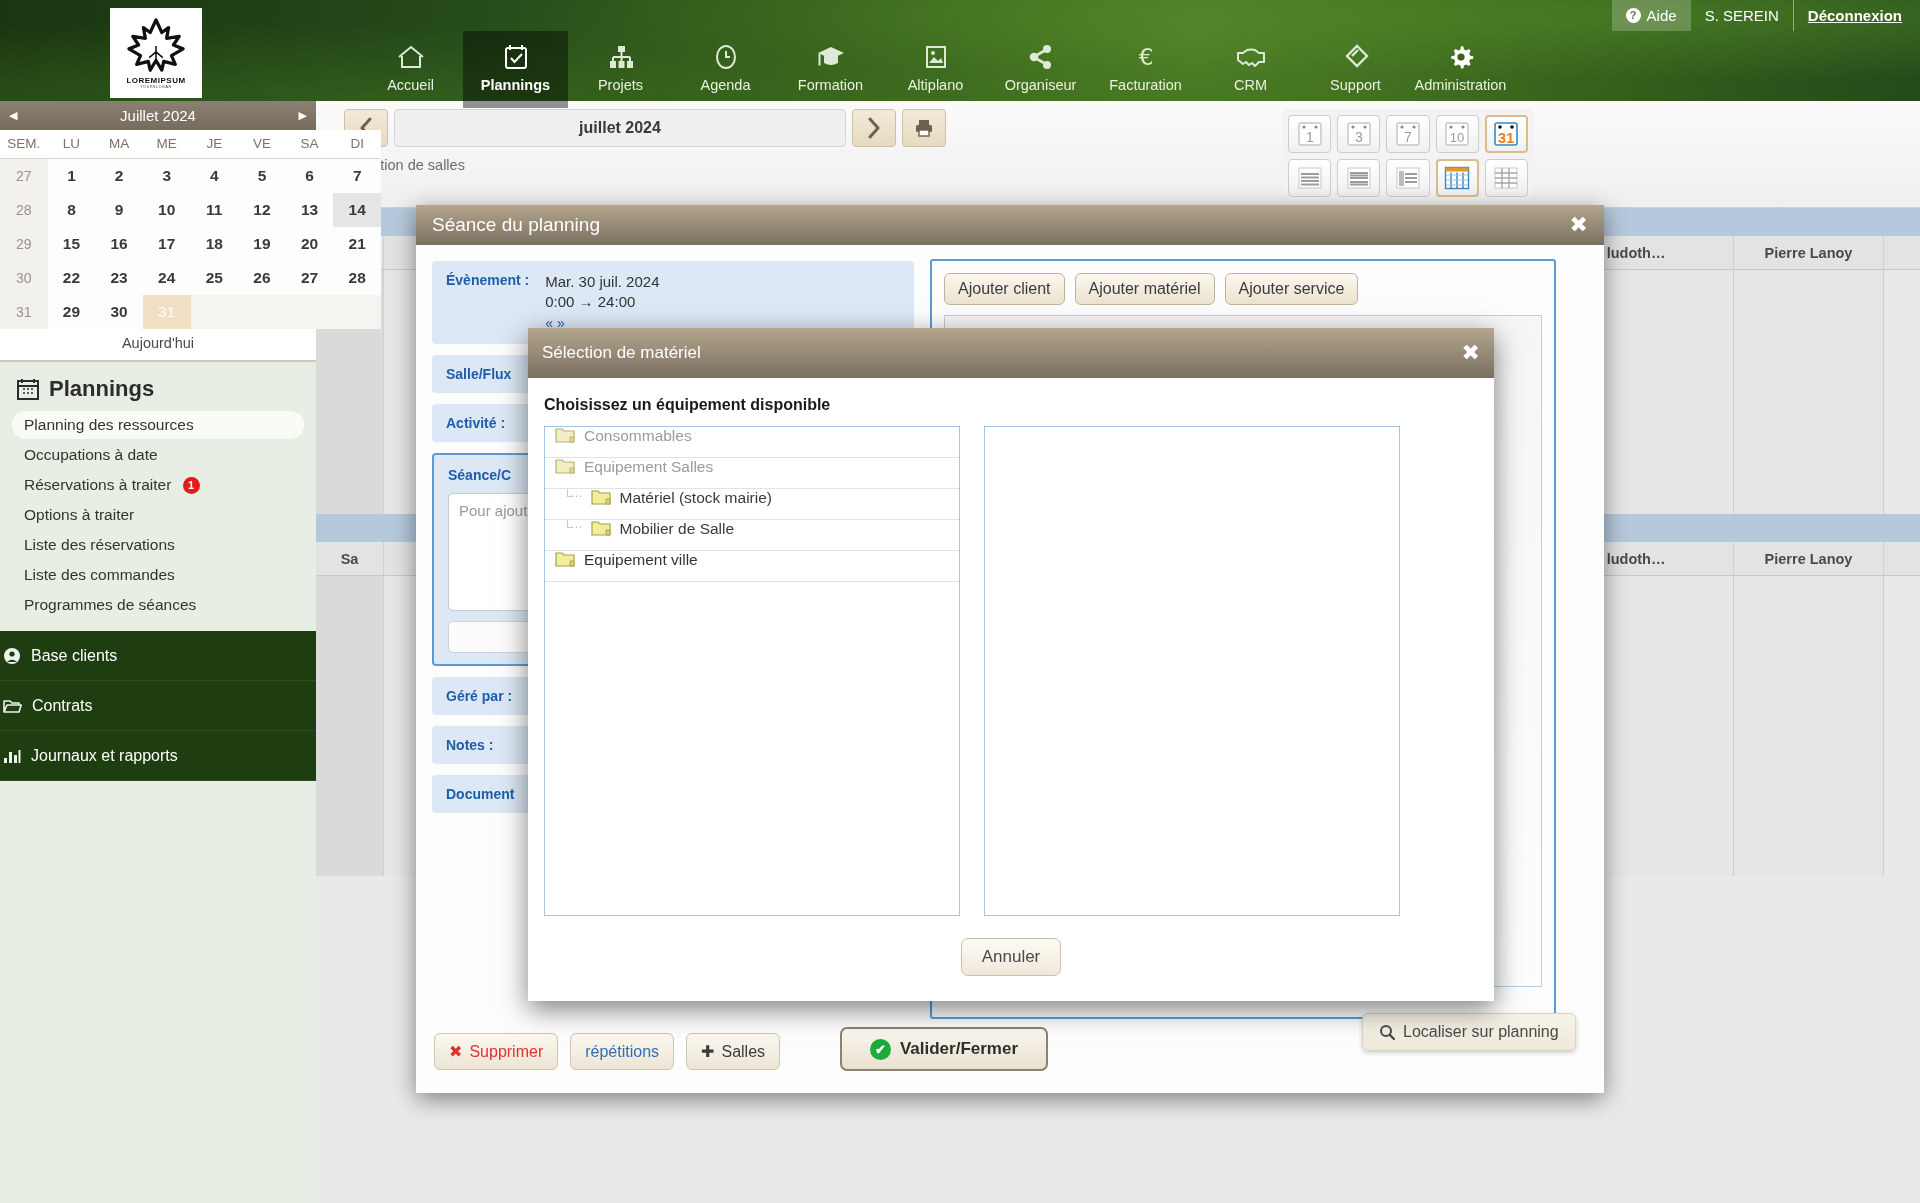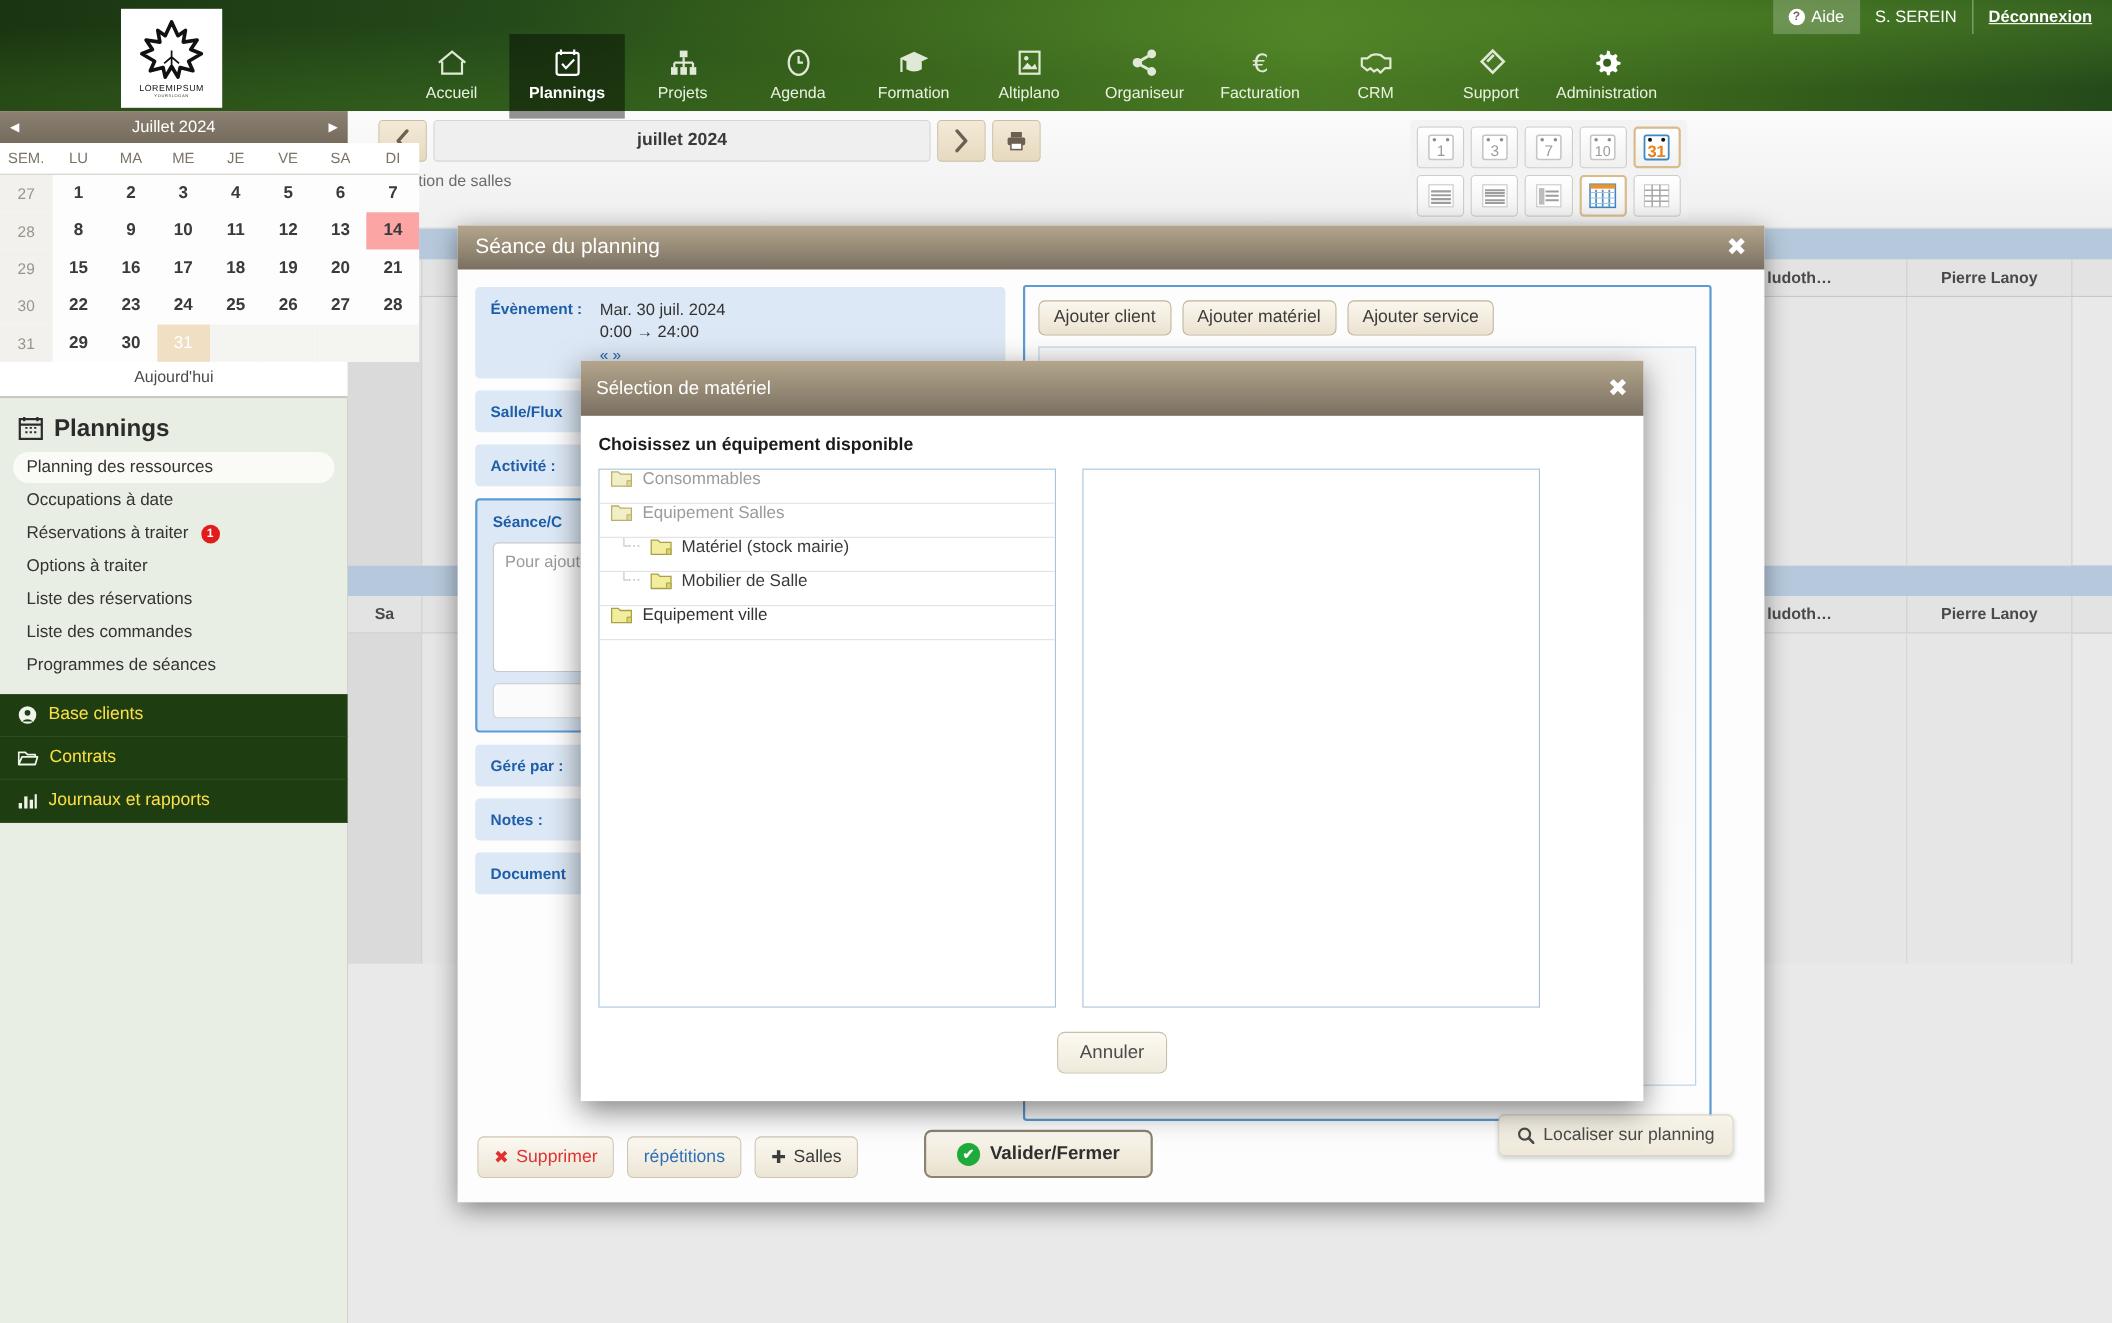--- a/index.html
+++ b/index.html
@@ -51,21 +51,21 @@
     background:#fff;color:#6f6a5e;font-size:11px;font-weight:bold;
     line-height:15px;text-align:center;margin-right:6px;
   }
 
   .logo-box {
     position: absolute; left: 110px; top: 8px; width: 92px; height: 90px;
     background: #fff; z-index: 5;
     display: flex; flex-direction: column; align-items: center; justify-content: center;
   }
   .logo-leaf { width: 62px; height: 58px; }
-  .logo-txt { font-size: 8px; font-weight: normal; letter-spacing: .5px; color: #111; margin-top:1px;}
+  .logo-txt { font-size: 8px; font-weight: bold; letter-spacing: .5px; color: #111; margin-top:1px;}
   .logo-sub { font-size: 3.6px; letter-spacing: .6px; color: #333; }
 
   .mainnav {
     position: absolute; left: 358px; top: 31px; height: 77px;
     display: flex; align-items: flex-start; z-index: 5;
   }
   .navitem {
     width: 105px; height: 77px;
     display: flex; flex-direction: column; align-items: center; justify-content: flex-start;
     padding-top: 9px;
@@ -92,21 +92,21 @@
   table.cal { width: 381px; border-collapse: collapse; background: #fff; }
   table.cal th {
     font-weight: normal; color: #7a7366; font-size: 13.5px;
     padding: 6px 0 7px; background: #fff; border-bottom: 1px solid #ddd8cf;
   }
   table.cal td {
     text-align: center; font-size: 15.5px; font-weight: bold; color: #3a3a3a;
     padding: 8px 0; width: 37px; background: #fdfdfd;
   }
   table.cal td.sem { color: #9a9488; font-weight: normal; background: #f2f1ee; font-size: 14px;}
-  table.cal td.sel { background: #fca5a5; }
+  table.cal td.sel { background: #e5e5e5; }
   table.cal td.today { background: #f1dfc3; color: #fff; font-weight: normal; }
   table.cal td.empty { background: #f4f4f1; }
   .cal-today {
     background: #fff; text-align: center; color: #4a4a4a; font-size: 14.5px;
     padding: 6px 0 9px; border-bottom: 2px solid #cdc8bd;
   }
 
   .sb-section-title {
     display: flex; align-items: center; gap: 9px;
     padding: 14px 16px 7px 16px; font-size: 22px; font-weight: bold; color: #2c2c2c;
@@ -120,21 +120,21 @@
   .badge {
     display: inline-block; background: #e21b1b; color: #fff; font-size: 11px; font-weight: bold;
     width: 17px; height: 17px; line-height: 17px; text-align: center; border-radius: 50%;
     margin-left: 7px; vertical-align: 1px;
   }
   .sb-dark {
     margin-top: 12px;
   }
   .sb-dark .row {
     display: flex; align-items: center; gap: 10px;
-    height: 39px; padding: 0 16px; color: #fde047; font-size: 16px;
+    height: 50px; padding: 0 3px; color: #ffffff; font-size: 16px;
     background: #1e3d10; border-bottom: 1px solid #2c4d1c; cursor: pointer;
   }
 
   
   .content {
     position: absolute; left: 316px; top: 101px; right: 0; bottom: 0;
     background: #e9e9e9;
   }
   .toolbar {
     position: absolute; left: 0; top: 0; width: 1604px; height: 107px;

